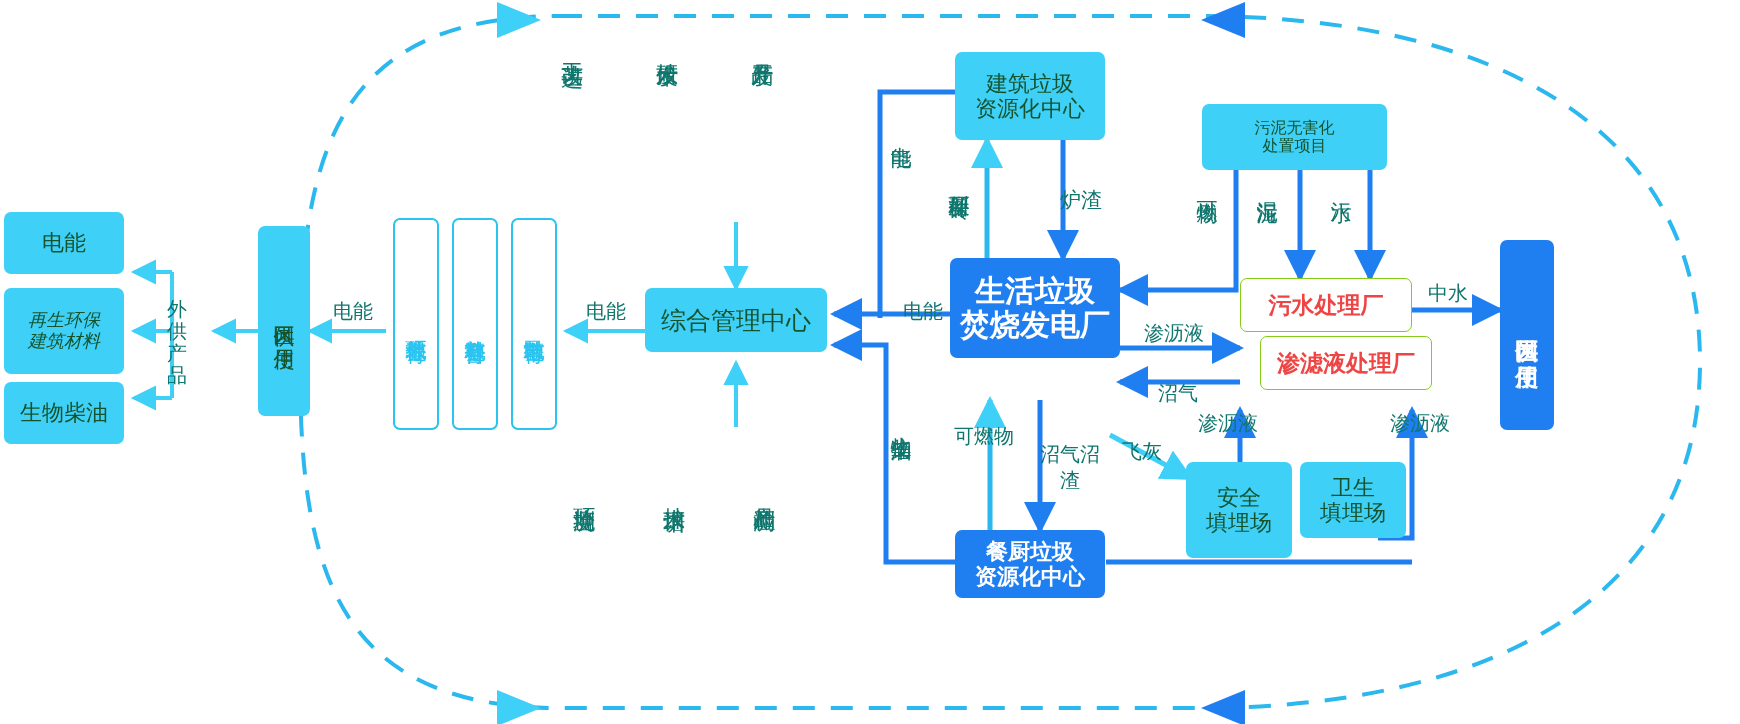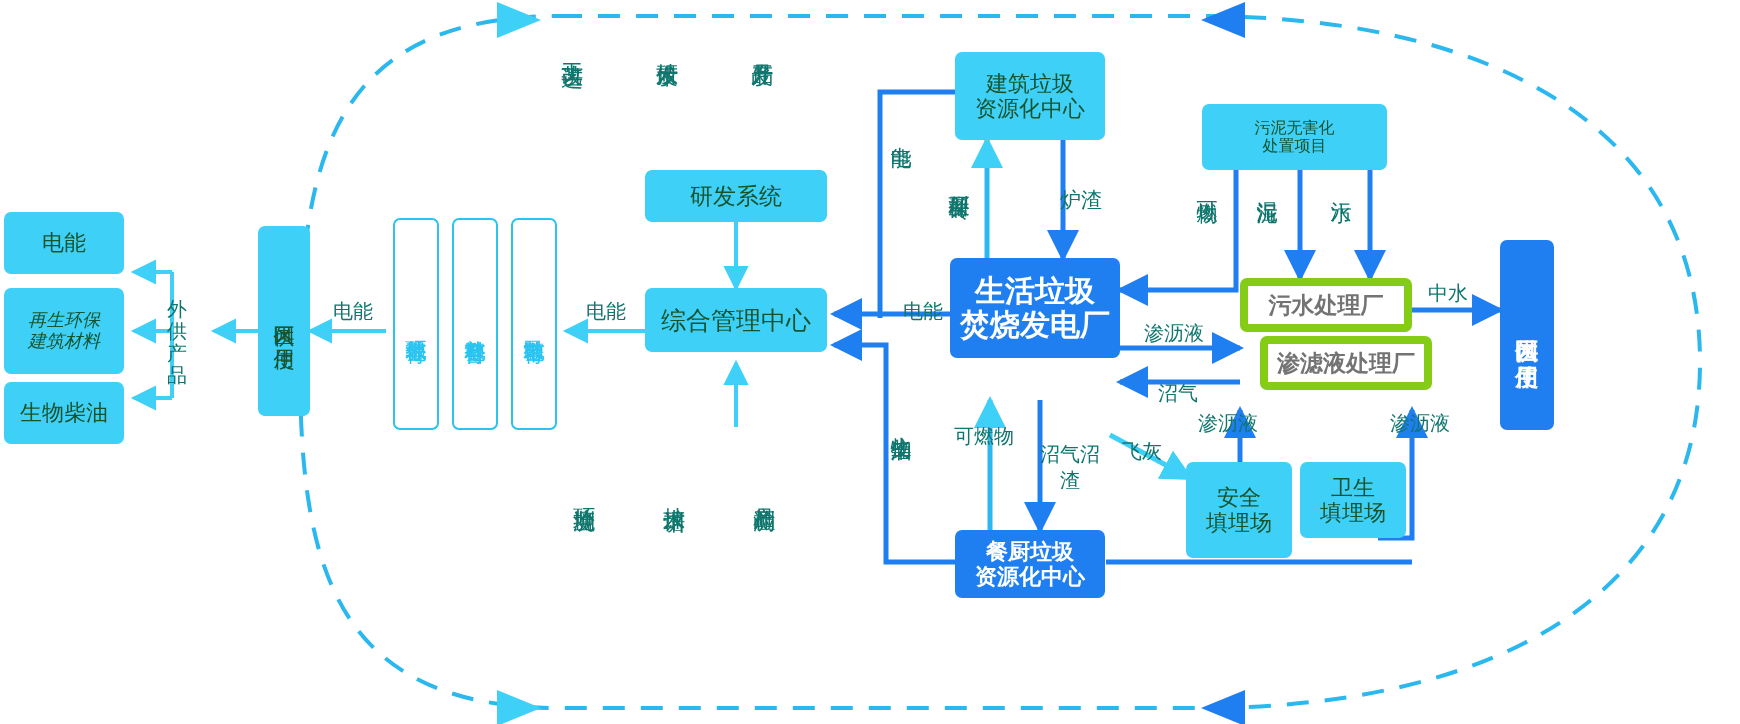--- a/index.html
+++ b/index.html
@@ -3,21 +3,21 @@
 <meta charset="utf-8">
 <style>
   html,body{margin:0;padding:0;background:#ffffff;}
   body{font-family:"Liberation Sans","DejaVu Sans",sans-serif;}
   #stage{position:relative;width:1740px;height:724px;overflow:hidden;background:#fff;}
   .node{position:absolute;box-sizing:border-box;display:flex;align-items:center;justify-content:center;text-align:center;border-radius:7px;line-height:1.15;}
   .node span{display:block;}
   .cyan{background:#3fd0f7;color:#14532d;}
   .white-cyan{background:#ffffff;color:#2bc4f0;border:2px solid #2bc4f0;}
   .blue{background:#1f7ef0;color:#ffffff;font-weight:bold;}
-  .blue-outline{background:#ffffff;color:#737373;border:8px solid #84cc16;font-weight:bold;justify-content:center;}
+  .blue-outline{background:#ffffff;color:#ef4444;border:1px solid #84cc16;font-weight:bold;justify-content:center;}
   .lbl{position:absolute;color:#0f766e;font-size:19px;line-height:1.1;text-align:center;}
   .lbl.vert{writing-mode:vertical-rl;text-orientation:upright;letter-spacing:1px;}
   svg.layer{position:absolute;left:0;top:0;width:1740px;height:724px;pointer-events:none;}
 </style>
 </head>
 <body>
 
 <div id="stage">
 
   <svg class="layer" viewBox="0 0 1740 724">
@@ -114,23 +114,20 @@
   <div class="node white-cyan" style="left:452px;top:218px;width:46px;height:212px;font-size:21px;">
     <span style="writing-mode:vertical-rl;text-orientation:upright;">科普教育基地</span>
   </div>
   <div class="node white-cyan" style="left:511px;top:218px;width:46px;height:212px;font-size:21px;">
     <span style="writing-mode:vertical-rl;text-orientation:upright;">市民教育基地</span>
   </div>
   <div class="lbl" style="left:578px;top:300px;width:56px;font-size:20px;">
     <span>电能</span>
   </div>
 
-  <div class="node cyan" style="left:645px;top:170px;width:182px;height:52px;font-size:23px;">
-    <span>研发系统</span>
-  </div>
   <div class="node cyan" style="left:645px;top:288px;width:182px;height:64px;font-size:25px;">
     <span>综合管理中心</span>
   </div>
 
   <div class="lbl vert" style="left:560px;top:46px;font-size:22px;">
     <span>工艺改进</span>
   </div>
   <div class="lbl vert" style="left:655px;top:46px;font-size:22px;">
     <span>技术研发</span>
   </div>

